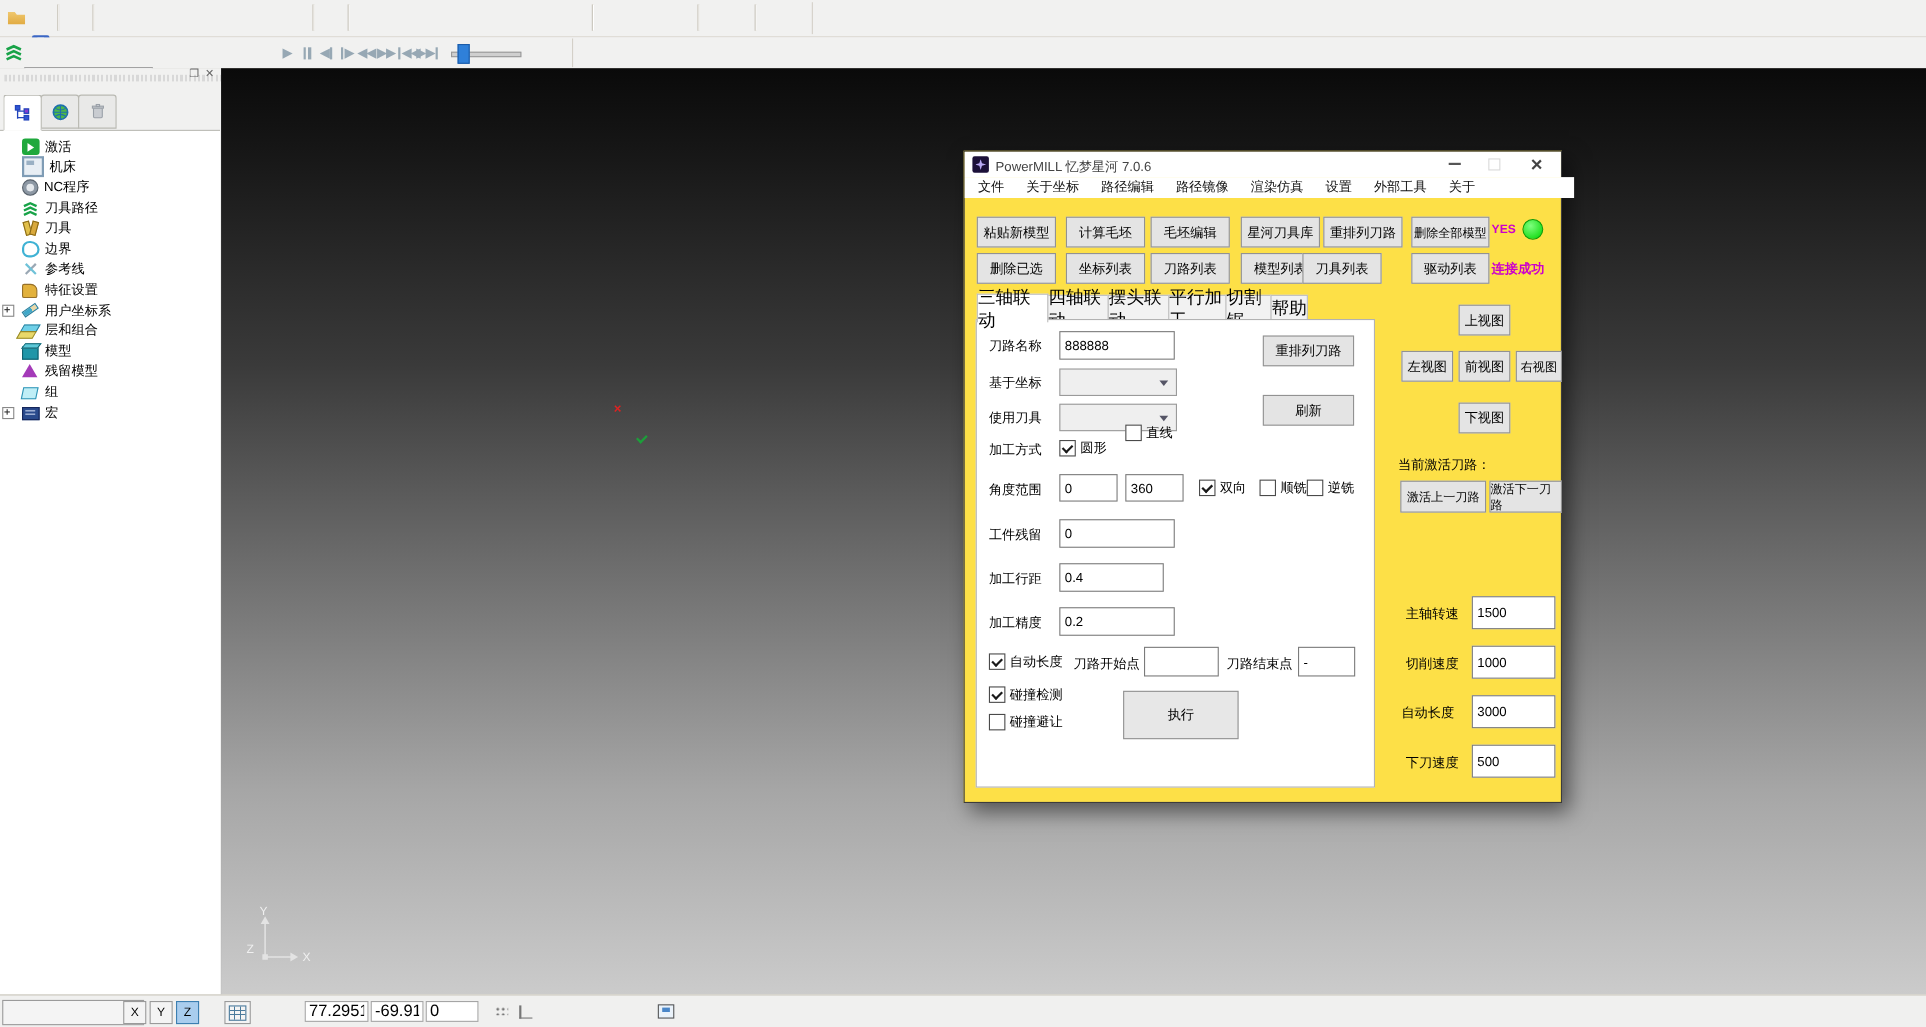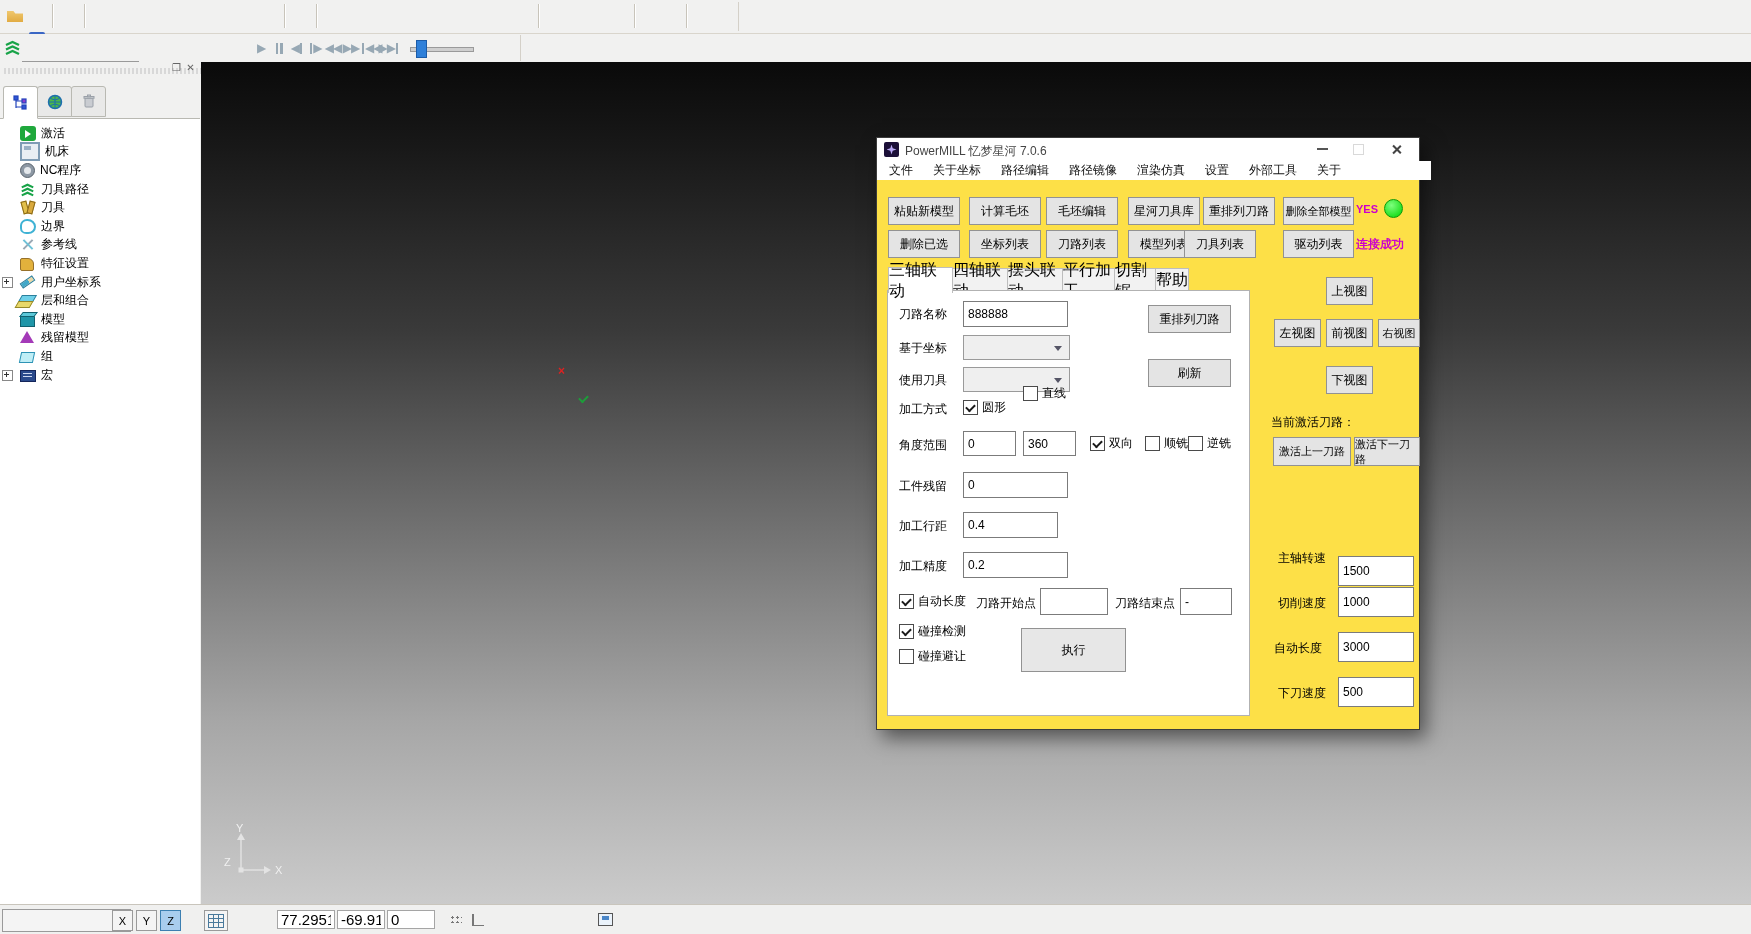--- a/index.html
+++ b/index.html
@@ -562,21 +562,21 @@
     <div class="dbtn" style="left:397px;top:181px;width:45px">左视图</div>
     <div class="dbtn" style="left:449px;top:181px;width:45px">前视图</div>
     <div class="dbtn" style="left:501px;top:181px;width:40px;font-size:11px">右视图</div>
     <div class="dbtn" style="left:449px;top:228px;width:45px">下视图</div>
 
     <span class="flabel" style="left:394px;top:276px">当前激活刀路：</span>
     <div class="dbtn" style="left:396px;top:299px;width:76px;height:27px;font-size:11px">激活上一刀路</div>
     <div class="dbtn" style="left:477px;top:299px;width:64px;height:27px;font-size:11px">激活下一刀路</div>
 
     <span class="flabel" style="left:401px;top:412px">主轴转速</span>
-    <input class="tbx" style="left: 461px; top: 404px; width: 76px; height: 30px; margin-top: 14px;" readonly="" value="1500">
+    <input class="tbx" style="left: 461px; top: 404px; width: 76px; height: 30px;" readonly="" value="1500">
     <span class="flabel" style="left:401px;top:457px">切削速度</span>
     <input class="tbx" style="left: 461px; top: 449px; width: 76px; height: 30px;" readonly="" value="1000">
     <span class="flabel" style="left:397px;top:502px">自动长度</span>
     <input class="tbx" style="left: 461px; top: 494px; width: 76px; height: 30px;" readonly="" value="3000">
     <span class="flabel" style="left:401px;top:547px">下刀速度</span>
     <input class="tbx" style="left: 461px; top: 539px; width: 76px; height: 30px;" readonly="" value="500">
   </div>
 
   <div id="statusbar" class="abs">
     <div class="combo gray abs" style="left:2px;top:4px;width:104px;height:21px"></div>

